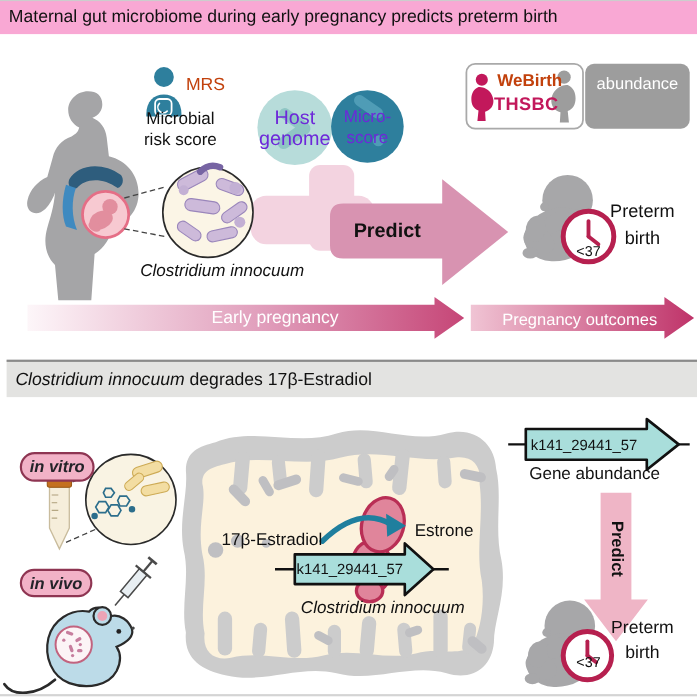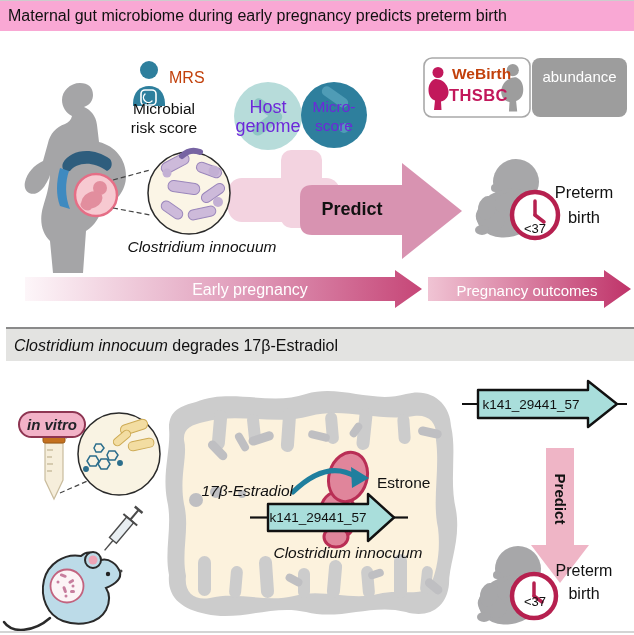--- a/index.html
+++ b/index.html
@@ -315,28 +315,30 @@
   <div class="abs ctr" style="left:544px;top:180px;width:80px;font-size:16.5px;line-height:25px;">
     <div>Preterm</div>
     <div>birth</div>
   </div>
   <div class="abs ctr" style="left:517px;top:221px;width:36px;font-size:13px;">&lt;37</div>
 
   <div class="abs ctr white" style="left:432px;top:282px;width:190px;font-size:15px;">Pregnancy outcomes</div>
   <div class="abs ctr white" style="left:150px;top:281px;width:200px;font-size:16px;">Early pregnancy</div>
 
   <div class="abs pill" style="left:18px;top:411px;width:68px;height:27px;font-size:15px;">in vitro</div>
-
-  <div class="abs" style="left:186px;top:482px;width:107px;font-size:15.5px;text-align:right;font-style:italic;">17β-Estradiol</div>
+  <div class="abs pill" style="left:18px;top:517px;width:66px;height:26px;font-size:15px;">in vivo</div>
+
+  <div class="abs" style="left:186px;top:482px;width:107px;font-size:15.5px;text-align:right;">17β-Estradiol</div>
   <div class="abs" style="left:377px;top:474px;width:72px;font-size:15.5px;">Estrone</div>
 
   <div class="abs ctr" style="left:268px;top:510px;width:100px;font-size:13.5px;">k141_29441_57</div>
   <div class="abs ctr" style="left:258px;top:544px;width:180px;font-size:15.5px;font-style:italic;">Clostridium innocuum</div>
 
   <div class="abs ctr" style="left:476px;top:397px;width:110px;font-size:13.5px;">k141_29441_57</div>
+  <div class="abs ctr" style="left:468px;top:422px;width:145px;font-size:15.5px;">Gene abundance</div>
 
   <div class="abs ctr" style="left:520px;top:490px;width:80px;height:18px;font-size:15px;font-weight:bold;transform:rotate(90deg);">Predict</div>
 
   <div class="abs ctr" style="left:546px;top:559px;width:76px;font-size:16px;line-height:23px;">
     <div>Preterm</div>
     <div>birth</div>
   </div>
   <div class="abs ctr" style="left:516px;top:594px;width:38px;font-size:13px;">&lt;37</div>
 
 </div>

